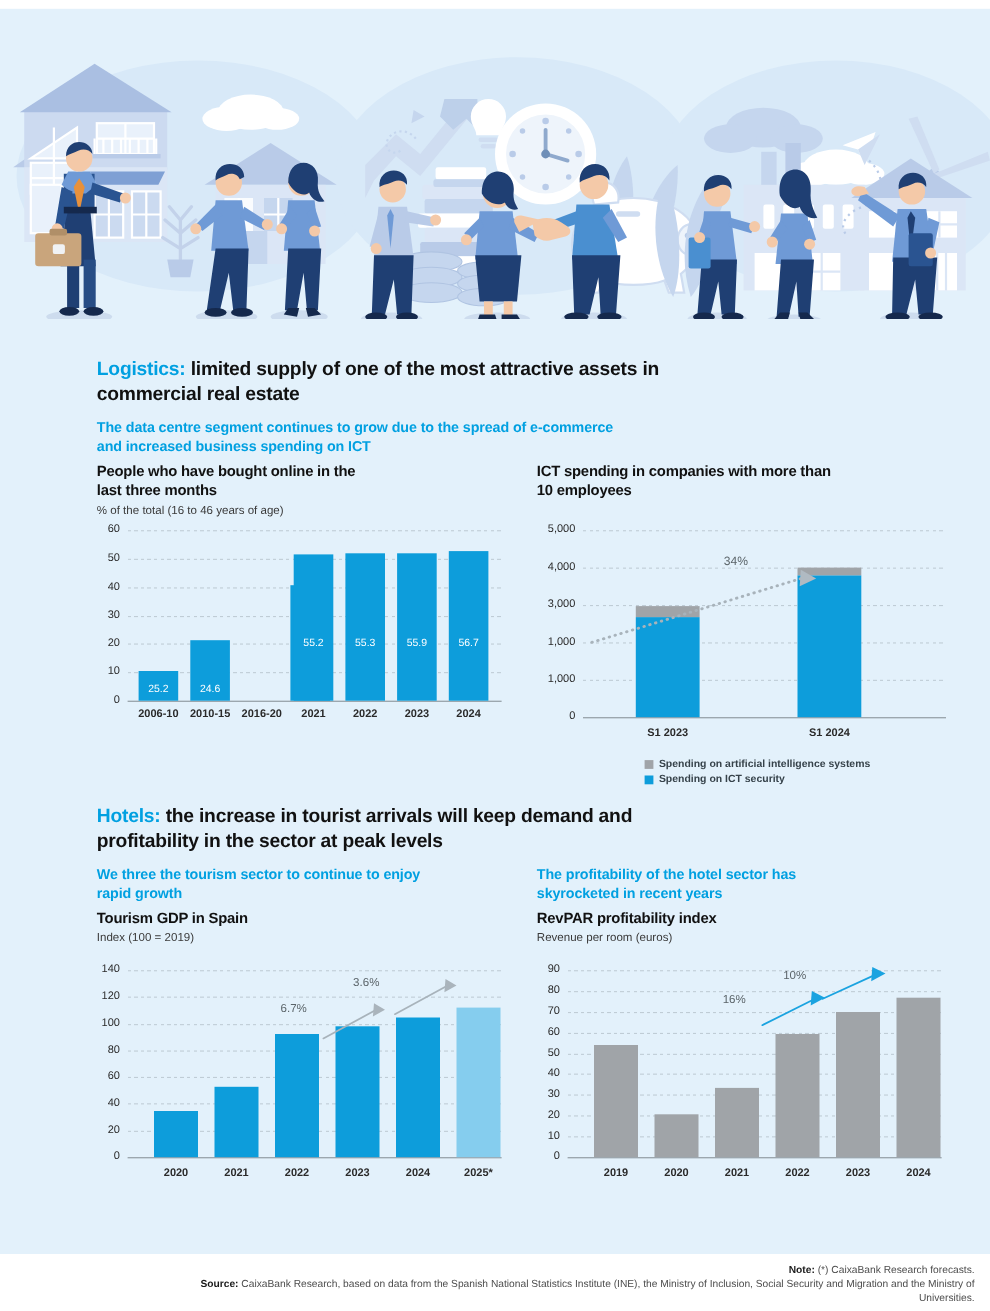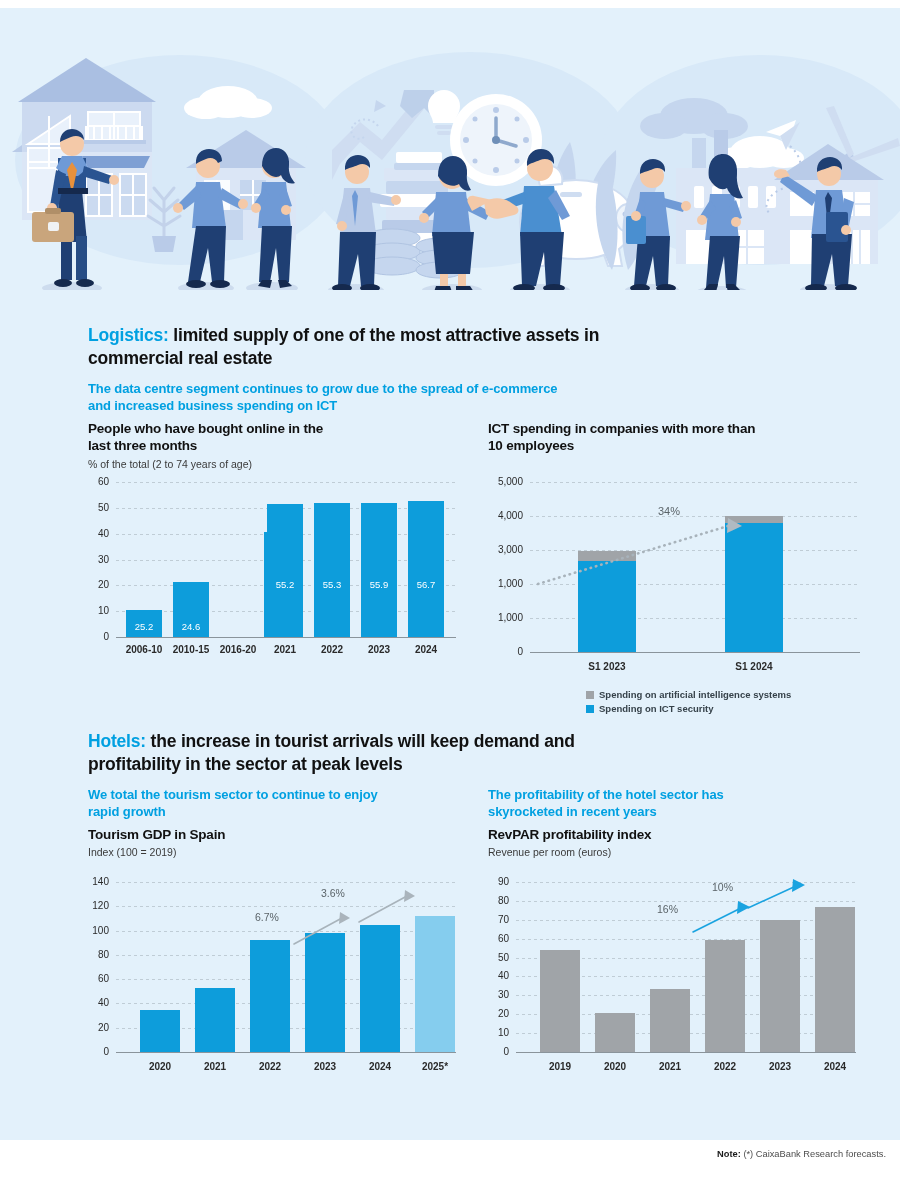--- a/index.html
+++ b/index.html
@@ -440,21 +440,21 @@
       <div class="sec-title">
         <span class="kw">Logistics:</span><span> limited supply of one of the most attractive assets in commercial real estate</span>
       </div>
     </div>
 
     <div class="sub-blue" style="position:absolute;left:88px;top:56px;width:470px;">The data centre segment continues to grow due to the spread of e-commerce and increased business spending on ICT</div>
 
     <div class="chart" style="position:absolute;left:88px;top:96px;width:380px;height:250px;">
 
       <div class="chart-title" style="width:250px;">People who have bought online in the last three months</div>
-      <div class="chart-unit">% of the total (2 to 74 years of age)</div>
+      <div class="chart-unit">% of the total (16 to 46 years of age)</div>
 
       <div class="plot" style="left:28px;top:62px;width:340px;height:155px;">
 
         <div class="grid-line" style="top:0px;"></div>
         <div class="grid-line" style="top:25.8px;"></div>
         <div class="grid-line" style="top:51.7px;"></div>
         <div class="grid-line" style="top:77.5px;"></div>
         <div class="grid-line" style="top:103.3px;"></div>
         <div class="grid-line" style="top:129.2px;"></div>
         <div class="axis-base" style="top:155px;"></div>
@@ -548,21 +548,21 @@
   </div>
 
   <div class="section" style="top:730px;">
 
     <div style="position:absolute;left:88px;top:0;width:560px;">
       <div class="sec-title">
         <span class="kw">Hotels:</span><span> the increase in tourist arrivals will keep demand and profitability in the sector at peak levels</span>
       </div>
     </div>
 
-    <div class="sub-blue" style="position:absolute;left:88px;top:56px;width:300px;">We total the tourism sector to continue to enjoy rapid growth</div>
+    <div class="sub-blue" style="position:absolute;left:88px;top:56px;width:300px;">We three the tourism sector to continue to enjoy rapid growth</div>
     <div class="sub-blue" style="position:absolute;left:488px;top:56px;width:300px;">The profitability of the hotel sector has skyrocketed in recent years</div>
 
     <div class="chart" style="position:absolute;left:88px;top:96px;width:380px;height:270px;">
 
       <div class="chart-title">Tourism GDP in Spain</div>
       <div class="chart-unit">Index (100 = 2019)</div>
 
       <div class="plot" style="left:28px;top:56px;width:340px;height:170px;">
         <div class="grid-line" style="top:0px;"></div>
         <div class="grid-line" style="top:24.3px;"></div>
@@ -660,14 +660,19 @@
         <div class="xtick" style="left:289px;width:60px;top:180px;">2024</div>
       </div>
     </div>
   </div>
 
   <div class="footer" style="top:1148px;">
     <div>
       <b>Note:</b><span> (*) CaixaBank Research forecasts.</span>
     </div>
   </div>
+  <div class="footer" style="top:1161px;">
+    <div style="padding-left:120px;">
+      <b>Source:</b><span> CaixaBank Research, based on data from the Spanish National Statistics Institute (INE), the Ministry of Inclusion, Social Security and Migration and the Ministry of Universities.</span>
+    </div>
+  </div>
 
 </div>
 
 </body></html>

